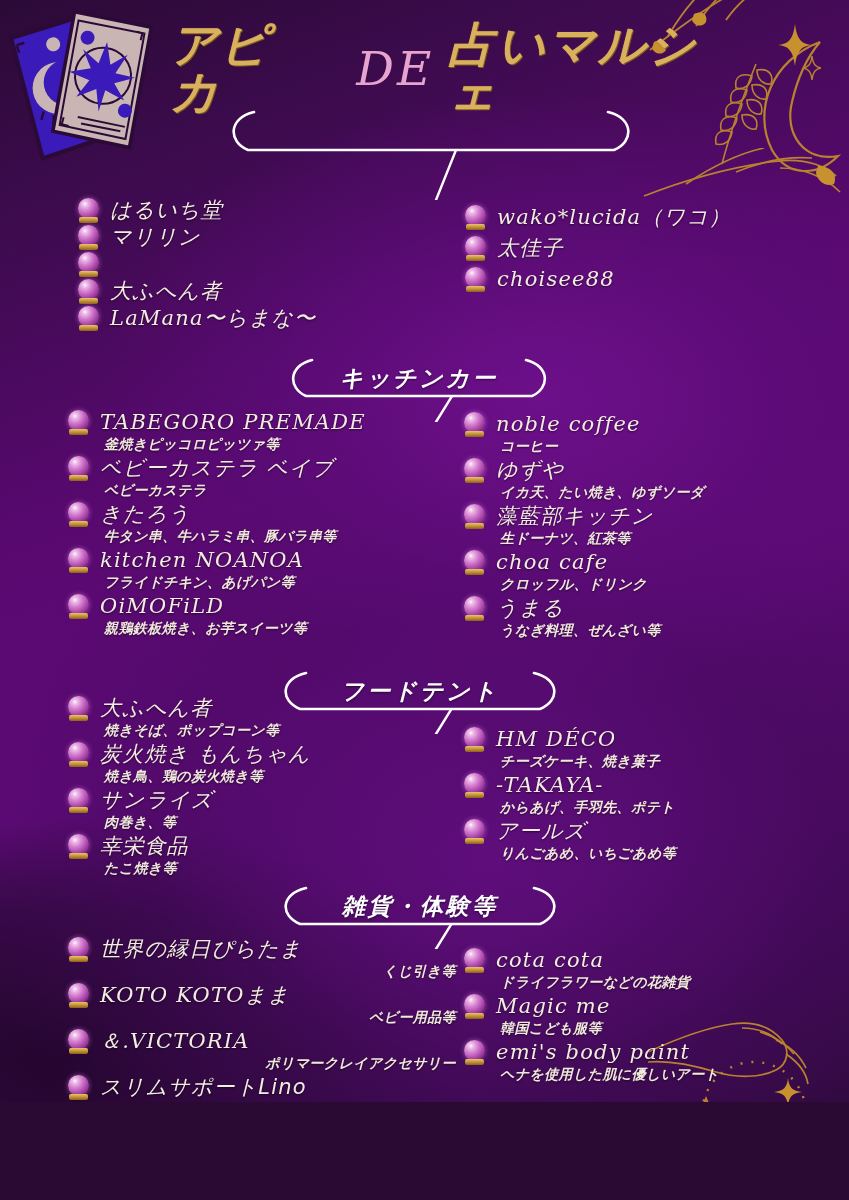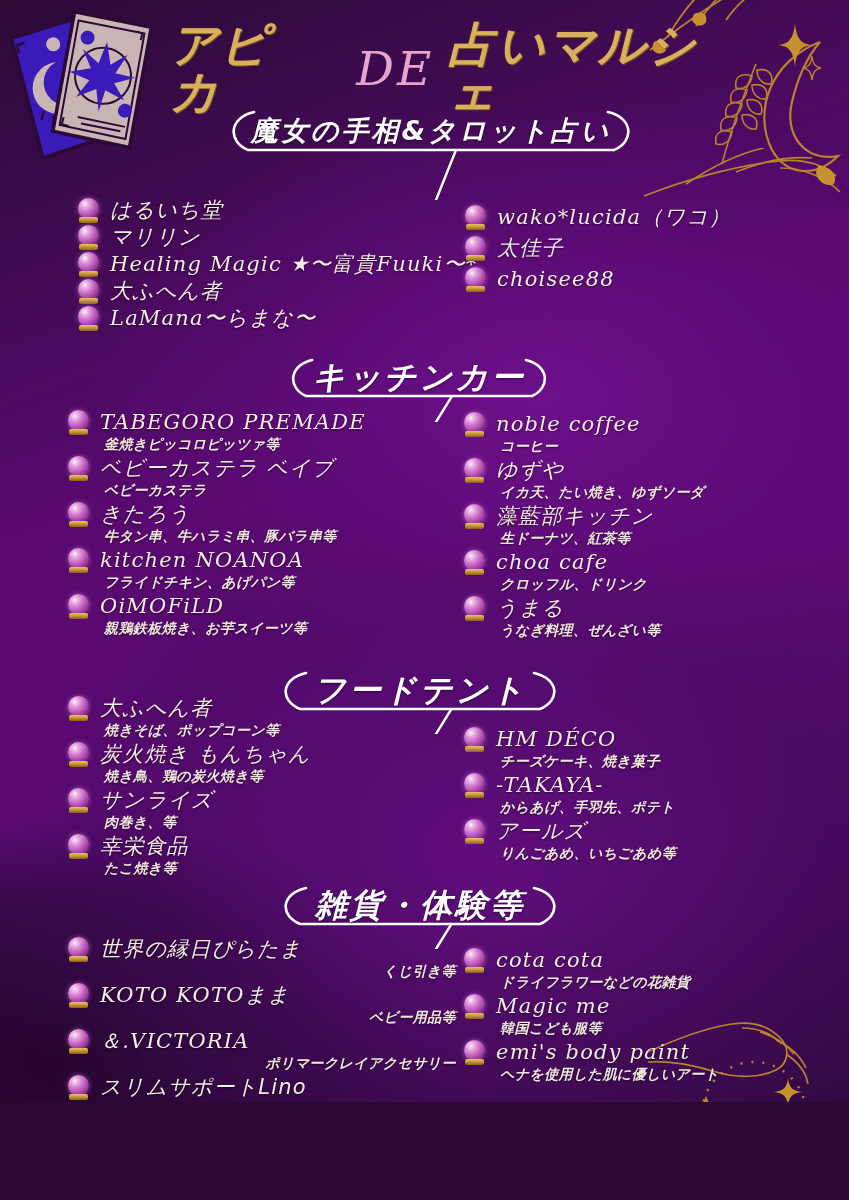--- a/index.html
+++ b/index.html
@@ -44,21 +44,21 @@
   }
   .ttl.pink { color:#e7a4cf; font-weight:normal; letter-spacing:3px;margin-left:31px; }
 
   
   .banner {
     position:absolute;
     display:flex; align-items:center; justify-content:center;
     height:46px;
   }
   .banner .btext {
-    color:#fdfdfd; font-size:32px; font-weight:bold; letter-spacing:3px;
+    color:#fdfdfd; font-size:23px; font-weight:bold; letter-spacing:3px;
     white-space:nowrap;
     text-shadow:0 1px 2px rgba(0,0,0,0.5);
     font-family:"DejaVu Sans","Liberation Sans",sans-serif;
     z-index:2; padding:0 10px;
   }
   .banner .bracket {
     position:absolute; left:0; top:0; width:100%; height:100%;
   }
 
   
@@ -227,21 +227,20 @@
   </div>
 
   <div class="banner" style="left:216px;top:108px;width:430px;">
     <div class="bracket">
       <svg width="430" height="46" viewBox="0 0 430 46" preserveAspectRatio="none">
         <g fill="none" stroke="#ffffff" stroke-width="2.6" stroke-linecap="round">
           <path d="M38 4 C12 10 12 34 32 42 L398 42 C418 34 418 10 392 4"></path>
         </g>
       </svg>
     </div>
-    <span class="btext" style="font-size:27px;">魔女の手相&amp;タロット占い</span>
   </div>
 
   <div class="deco" style="left:420px;top:150px;width:60px;height:50px;">
     <svg width="60" height="50" viewBox="0 0 60 50">
       <path d="M36 0 L16 50" stroke="#ffffff" stroke-width="2.4" fill="none" stroke-linecap="round"></path>
     </svg>
   </div>
 
   <div class="col" style="left:76px;top:198px;width:370px;">
     <div class="entry">
@@ -261,21 +260,20 @@
           </span>
         <span>マリリン</span>
       </div>
     </div>
     <div class="entry">
       <div class="nm serif">
         <span class="ball">
             <span class="orb"></span>
             <span class="base"></span>
           </span>
-        <span>Healing Magic ★〜富貴Fuuki〜*</span>
       </div>
     </div>
     <div class="entry">
       <div class="nm serif">
         <span class="ball">
             <span class="orb"></span>
             <span class="base"></span>
           </span>
         <span>大ふへん者</span>
       </div>

